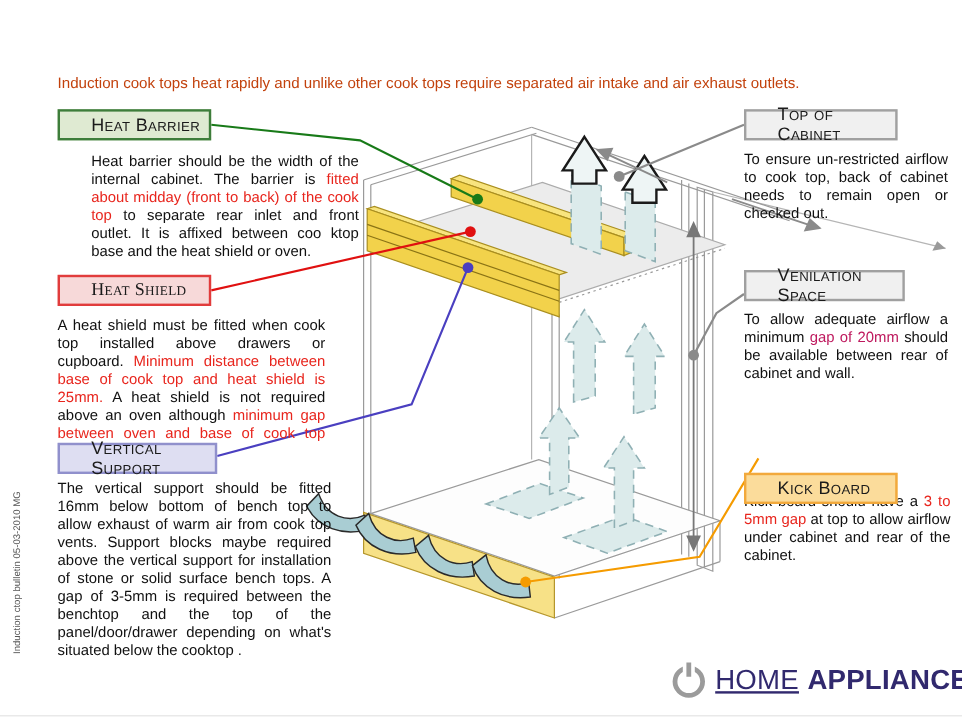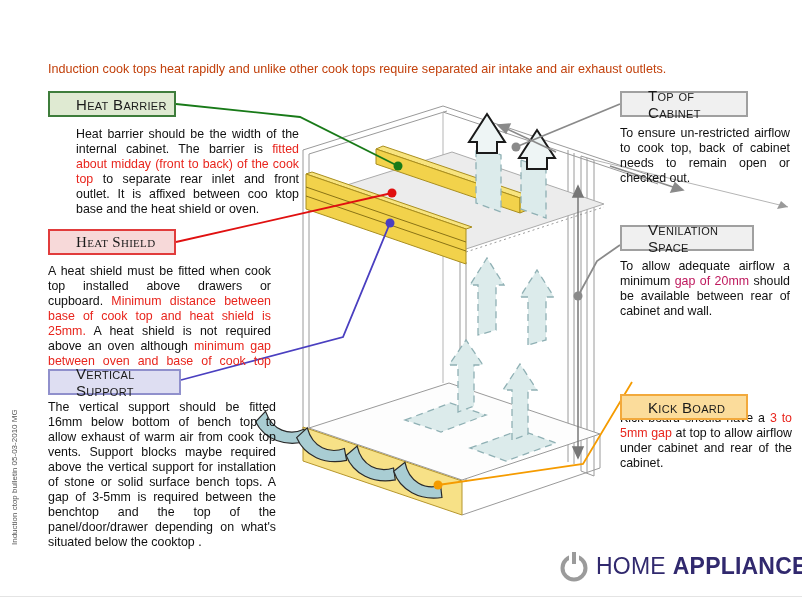--- a/index.html
+++ b/index.html
@@ -10,21 +10,21 @@
   .subtitle{position:absolute;left:48px;top:62px;width:710px;font-size:12.6px;color:#c2410c;}
   .callout-box{position:absolute;height:26px;box-sizing:border-box;border:2px solid #888;
          background:#eee;display:flex;align-items:center;padding-left:26px;
          font-variant:small-caps;font-size:15px;letter-spacing:.3px;color:#1a1a1a;z-index:3;}
   .body-text{position:absolute;font-size:12.4px;line-height:1.21;text-align:justify;color:#101010;z-index:2;}
   .diagram{position:absolute;left:0;top:0;z-index:1;}
   .side-note{position:absolute;left:10px;top:545px;transform:rotate(-90deg);
          transform-origin:0 0;font-size:8px;color:#555;white-space:nowrap;width:max-content;}
   .logo{position:absolute;left:558px;top:549px;display:flex;align-items:center;z-index:3;}
   .logo .brand{font-size:23px;letter-spacing:.2px;}
-  .logo .brand-light{font-weight:400;margin-left:6px;}
+  .logo .brand-light{font-weight:400;margin-left:6px;text-decoration:underline;}
   .logo .brand-bold{font-weight:700;margin-left:7px;}
   .bottom-rule{position:absolute;left:0;top:596px;width:802px;height:1px;background:#e4e4e4;}
 </style>
 </head>
 <body>
 
 <div class="page">
 
   <svg class="diagram" width="802" height="602" viewBox="0 0 802 602">
 

